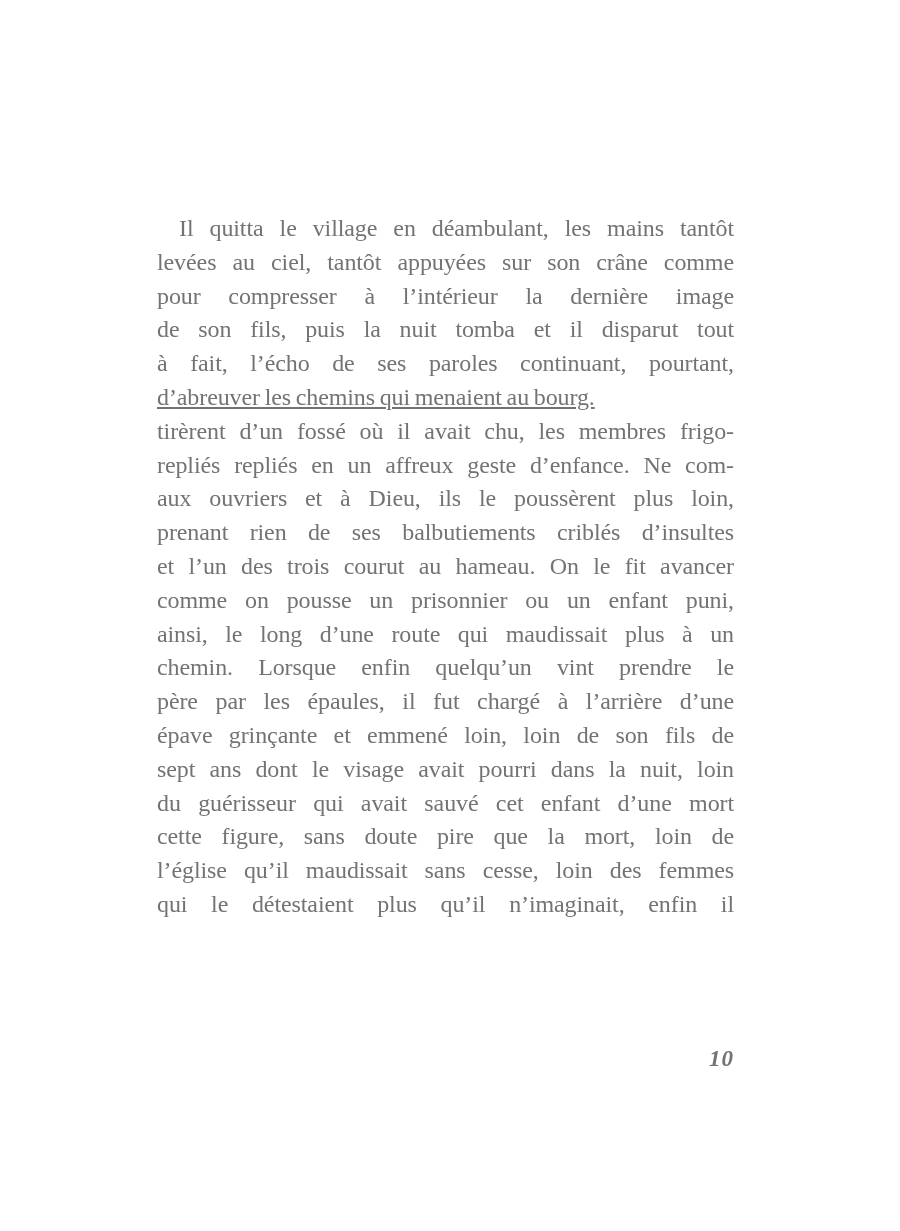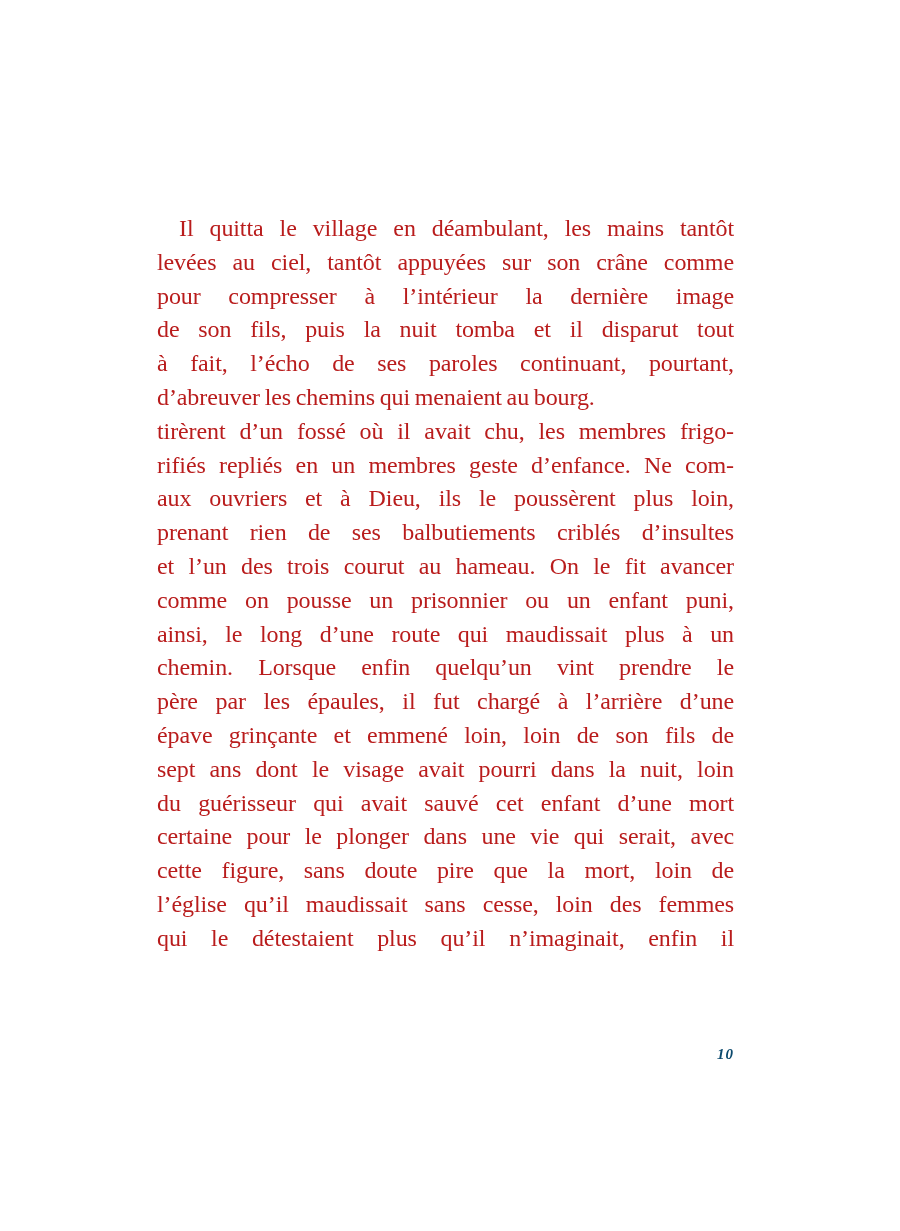--- a/index.html
+++ b/index.html
@@ -13,21 +13,21 @@
     height: 1231px;
     background: #ffffff;
     overflow: hidden;
     font-family: "Liberation Serif", "DejaVu Serif", serif;
   }
   .text-block {
     position: absolute;
     left: 157px;
     top: 212px;
     width: 577px;
-    color: #b91c1c;
+    color: #737373;
     font-size: 24px;
     line-height: 33.8px;
     letter-spacing: -0.1px;
     word-spacing: -1.2px;
   }
   .paragraph {
     margin: 0;
     padding: 0;
   }
   .line {
@@ -35,29 +35,30 @@
     overflow: hidden;
     text-align: justify;
     text-align-last: justify;
     white-space: normal;
   }
   .line.indent {
     text-indent: 22px;
   }
   .line.para-end {
     text-align-last: left;
+    text-decoration: underline;
   }
   .folio {
     position: absolute;
     top: 1046px;
     left: 157px;
     width: 577px;
     text-align: right;
-    color: #0c4a6e;
-    font-size: 15px;
+    color: #737373;
+    font-size: 23px;
     font-style: italic;
     font-weight: 700;
     letter-spacing: 1px;
   }
 </style>
 </head>
 <body>
 
 <div class="page">
 
@@ -67,32 +68,31 @@
       <div class="line indent">Il quitta le village en déambulant, les mains tantôt</div>
       <div class="line">levées au ciel, tantôt appuyées sur son crâne comme</div>
       <div class="line">pour compresser à l’intérieur la dernière image</div>
       <div class="line">de son fils, puis la nuit tomba et il disparut tout</div>
       <div class="line">à fait, l’écho de ses paroles continuant, pourtant,</div>
       <div class="line para-end">d’abreuver les chemins qui menaient au bourg.</div>
     </div>
 
     <div class="paragraph">
       <div class="line">tirèrent d’un fossé où il avait chu, les membres frigo-</div>
-      <div class="line">rifiés repliés en un membres geste d’enfance. Ne com-</div>
+      <div class="line">repliés repliés en un affreux geste d’enfance. Ne com-</div>
       <div class="line">aux ouvriers et à Dieu, ils le poussèrent plus loin,</div>
       <div class="line">prenant rien de ses balbutiements criblés d’insultes</div>
       <div class="line">et l’un des trois courut au hameau. On le fit avancer</div>
       <div class="line">comme on pousse un prisonnier ou un enfant puni,</div>
       <div class="line">ainsi, le long d’une route qui maudissait plus à un</div>
       <div class="line">chemin. Lorsque enfin quelqu’un vint prendre le</div>
       <div class="line">père par les épaules, il fut chargé à l’arrière d’une</div>
       <div class="line">épave grinçante et emmené loin, loin de son fils de</div>
       <div class="line">sept ans dont le visage avait pourri dans la nuit, loin</div>
       <div class="line">du guérisseur qui avait sauvé cet enfant d’une mort</div>
-      <div class="line">certaine pour le plonger dans une vie qui serait, avec</div>
       <div class="line">cette figure, sans doute pire que la mort, loin de</div>
       <div class="line">l’église qu’il maudissait sans cesse, loin des femmes</div>
       <div class="line">qui le détestaient plus qu’il n’imaginait, enfin il</div>
     </div>
 
   </div>
 
   <div class="folio">10</div>
 
 </div>

